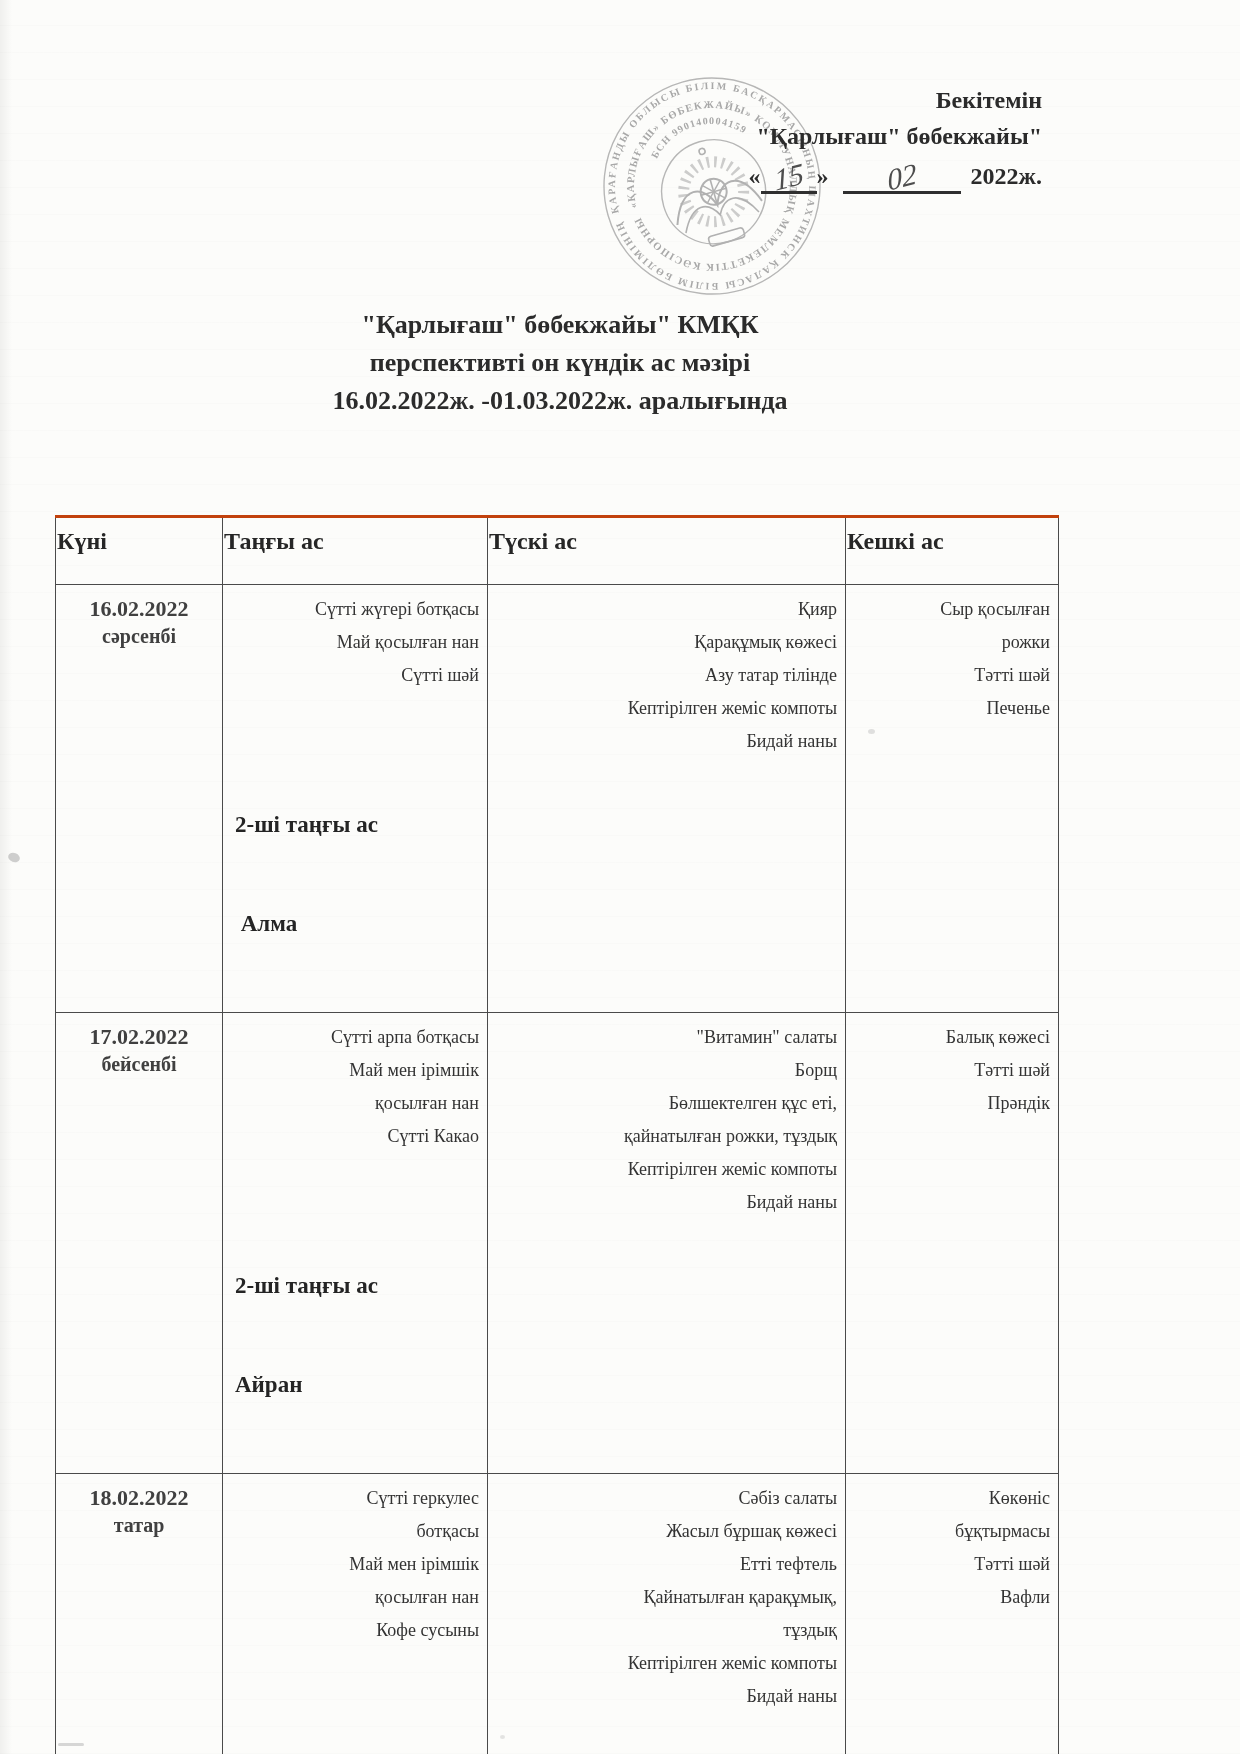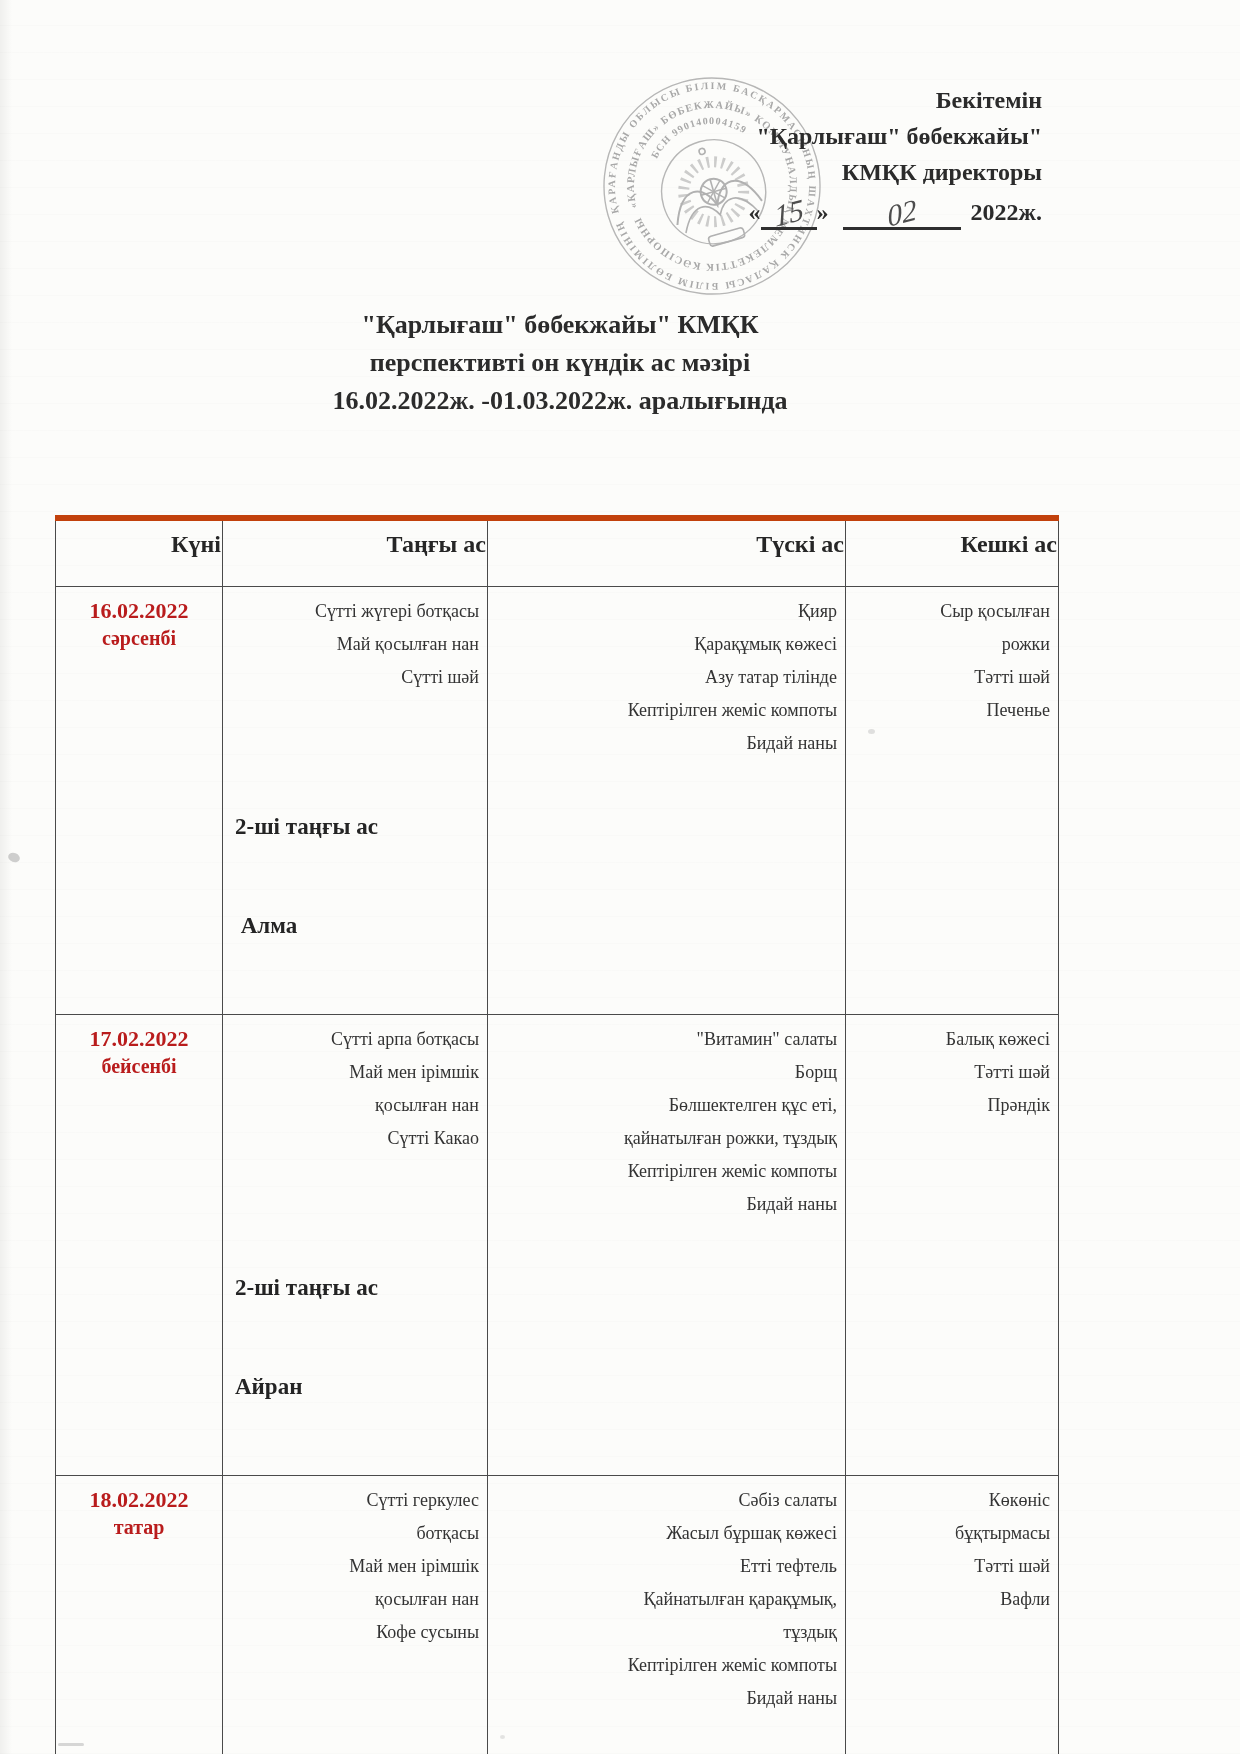--- a/index.html
+++ b/index.html
@@ -57,28 +57,28 @@
   }
   table.menu col.c1{width:167px;}
   table.menu col.c2{width:265px;}
   table.menu col.c3{width:358px;}
   table.menu col.c4{width:213px;}
   table.menu th, table.menu td{
     border:1.6px solid #4a4a4a;vertical-align:top;
   }
   table.menu thead tr{height:68px;}
   table.menu th{
-    border-top:6px solid #c2410c;
-    font-size:24px;font-weight:bold;text-align:right;padding-top:10px;
+    border-top:3px solid #c2410c;
+    font-size:24px;font-weight:bold;text-align:left;padding-top:10px;
     color:#262626;
   }
   table.menu tbody tr.r1{height:270px;}
   table.menu tbody tr.r2{height:270px;}
   table.menu tbody tr.r3{height:275px;}
-  td.c-date{text-align:center;padding-top:10px;font-weight:bold;color:#b91c1c;}
+  td.c-date{text-align:center;padding-top:10px;font-weight:bold;color:#404040;}
   td.c-date .d1{font-size:22px;line-height:28px;}
   td.c-date .d2{font-size:20px;line-height:26px;}
   td.c-food{padding:8px 8px 6px 12px;}
   .lines{
     white-space:pre-wrap;font-size:18px;line-height:33px;color:#333;text-align:right;
   }
   .second-bf{margin-top:50px;font-weight:bold;font-size:23px;line-height:33px;color:#242424;white-space:pre-wrap;}
   
   .artifact{position:absolute;background:#a8a8a8;border-radius:50%;z-index:2;}
   .a1{left:8px;top:853px;width:12px;height:9px;transform:rotate(20deg);opacity:.55;}
@@ -121,21 +121,20 @@
       <path d="M82,158 C96,130 112,134 120,150 C128,134 144,130 158,158" stroke-width="1.6"></path>
       <rect x="102" y="168" width="36" height="10" rx="3" stroke-width="1.6"></rect>
       <circle cx="120" cy="84" r="3" stroke-width="1.6"></circle>
     </g>
   </svg>
 </div>
 
 <div class="approval">
   <div>Бекітемін</div>
   <div>"Қарлығаш" бөбекжайы"</div>
-  <div>КМҚК директоры</div>
   <div class="date-line">
     <span class="q">«</span><span class="day-blank"><span class="hand">15</span></span><span class="q">»</span><span class="month-blank"><span class="hand">02</span></span><span>2022ж.</span>
   </div>
 </div>
 
 <div class="doc-title">
   <div>"Қарлығаш" бөбекжайы" КМҚК</div>
   <div>перспективті он күндік ас мәзірі</div>
   <div>16.02.2022ж. -01.03.2022ж. аралығында</div>
 </div>

